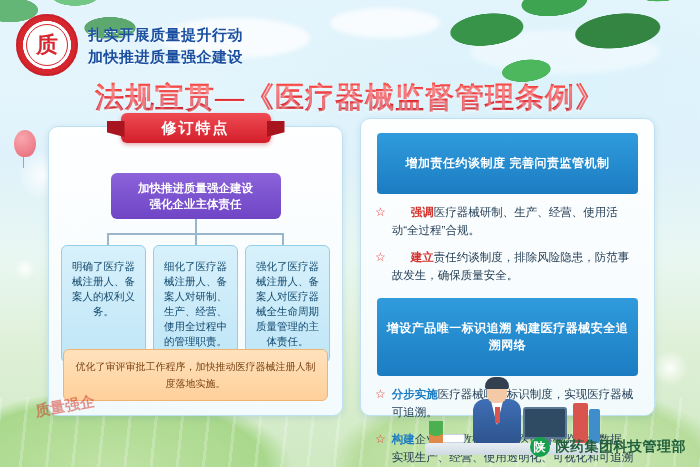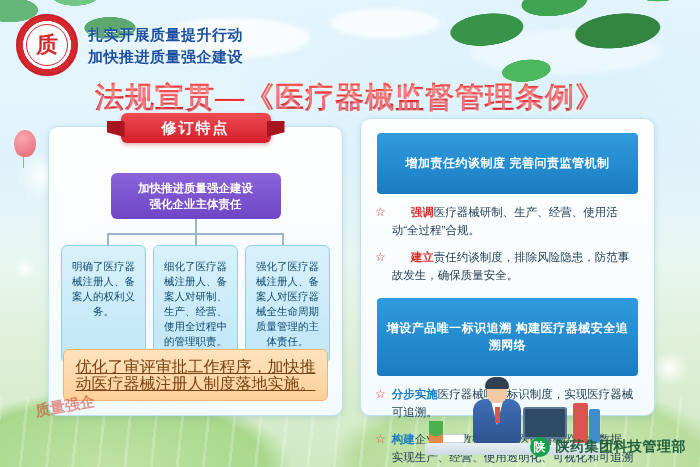--- a/index.html
+++ b/index.html
@@ -173,21 +173,21 @@
     border-radius: 6px;
     padding: 13px 6px;
     font-size: 10.5px; line-height: 15px; color: #12496f; text-align: center;
   }
   .footer-box {
     position: absolute; left: 14px; right: 14px; bottom: 14px;
     background: linear-gradient(180deg,#ffe2bd 0%, #ffd09a 100%);
     border: 1px solid #f0b472;
     border-radius: 6px;
     padding: 8px 10px;
-    font-size: 16px; line-height: 17px; color: #7a4312; text-align: center; text-decoration: underline;
+    font-size: 10px; line-height: 17px; color: #7a4312; text-align: center;
   }
 
   
   .r-head {
     margin: 14px 16px 0 16px;
     background: linear-gradient(180deg,#2f9bdd 0%, #1c7cc2 100%);
     border-radius: 4px;
     color: #fff; font-size: 12px; font-weight: bold;
     text-align: center; padding: 22px 4px; letter-spacing: .5px;
   }

